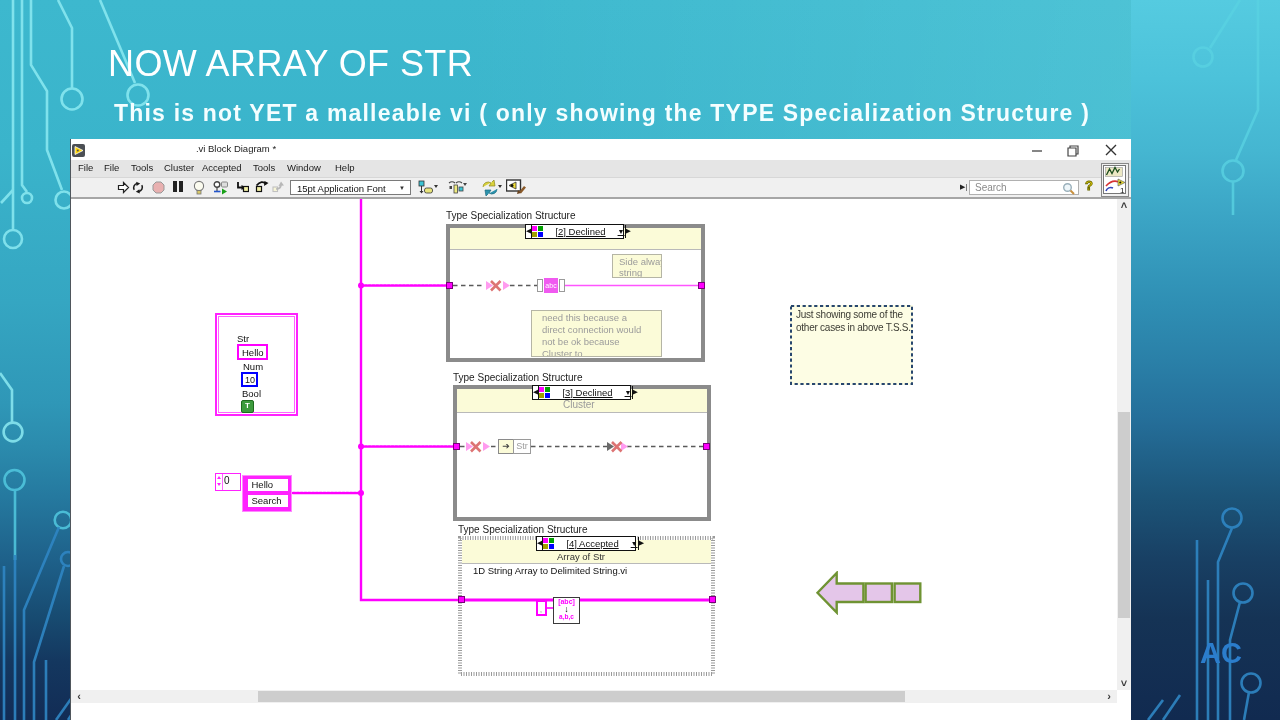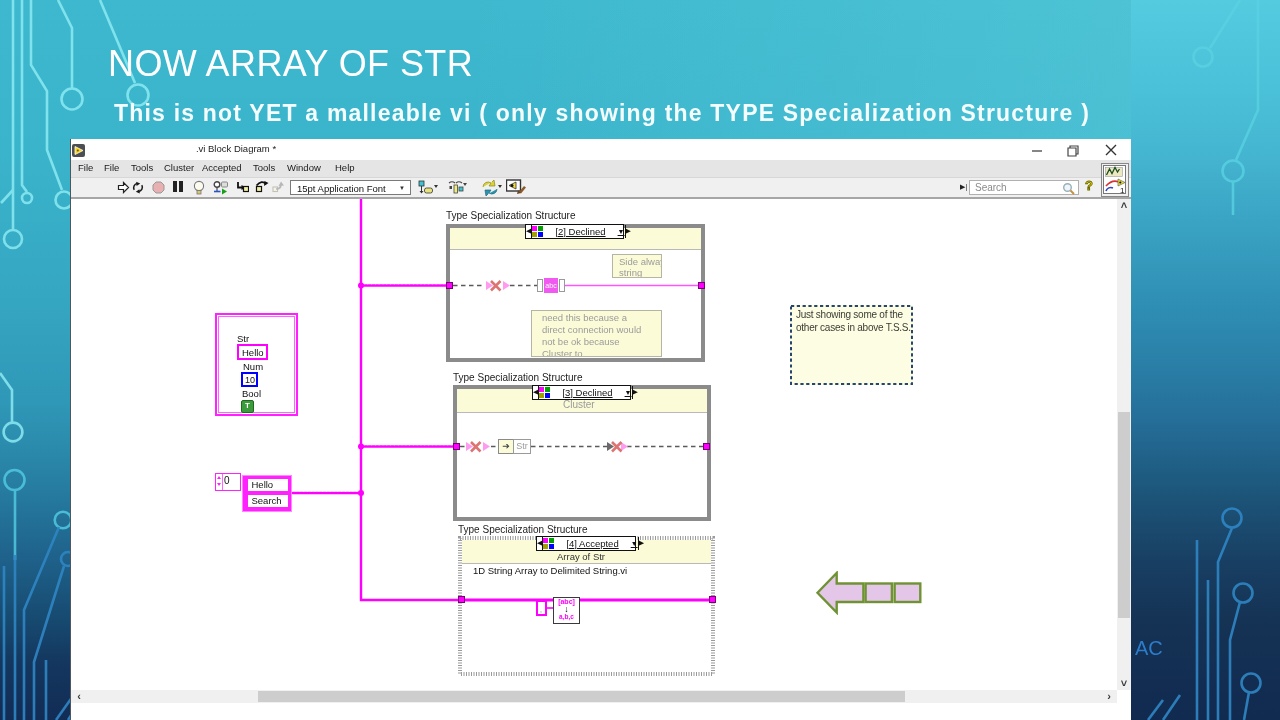--- a/index.html
+++ b/index.html
@@ -5,21 +5,21 @@
 #slide{position:absolute;left:0;top:0;width:1280px;height:720px;
  background:
   linear-gradient(to bottom, #3db8ce 0%, #3ab4cb 21%, #35a6c2 42%, #2f97b7 56%, #2b8bad 62%, #25799f 69%, #1e6089 78%, #174a70 86%, #14375f 92%, #122c55 100%);
 }
 #rightstrip{position:absolute;left:1131px;top:0;width:149px;height:720px;
  background:linear-gradient(to bottom, #55cbe0 0%, #4cc2da 11%, #45b6d1 21%, #3aa3c4 31%, #2f8fb4 42%, #2a80a8 50%, #256f9a 58%, #1c5478 69%, #183f63 78%, #153355 86%, #112a50 100%);
 }
 .abs{position:absolute;}
 #title{left:108px;top:43px;color:#fff;font-size:36px;letter-spacing:0.4px;font-weight:400;}
 #subtitle{left:114px;top:100px;color:#f4feff;font-size:23px;letter-spacing:1.2px;font-weight:700;}
-#ac{left:1135px;top:637px;color:#2b7dcc;font-size:20px;letter-spacing:0px;}
+#ac{left:1200px;top:637px;color:#2b7dcc;font-size:29px;letter-spacing:0px;font-weight:bold;}
 #win{left:71px;top:139px;width:1060px;height:636px;background:#fff;box-shadow:-1px 0 0 #4f565c;}
 #tbar{left:0;top:0;width:1060px;height:21px;background:#fff;}
 #wtitle{left:105px;top:4px;width:120px;font-size:9.5px;color:#222;text-align:center;}
 #menu{left:0;top:21px;width:1060px;height:17px;background:#e5e5e5;border-bottom:1px solid #d7d7d7;}
 #menu span{position:absolute;top:2px;font-size:9.5px;color:#1a1a1a;}
 #toolbar{left:0;top:39px;width:1060px;height:19px;background:#f0f0f0;border-bottom:2px solid #a6a6a6;}
 #diagram{left:0;top:60px;width:1046px;height:491px;background:#fff;overflow:hidden;}
 #vsb{left:1046px;top:60px;width:14px;height:491px;background:#f0f0f0;}
 #hsb{left:0;top:551px;width:1046px;height:13px;background:#f0f0f0;}
 .sbthumb{position:absolute;background:#cdcdcd;}

